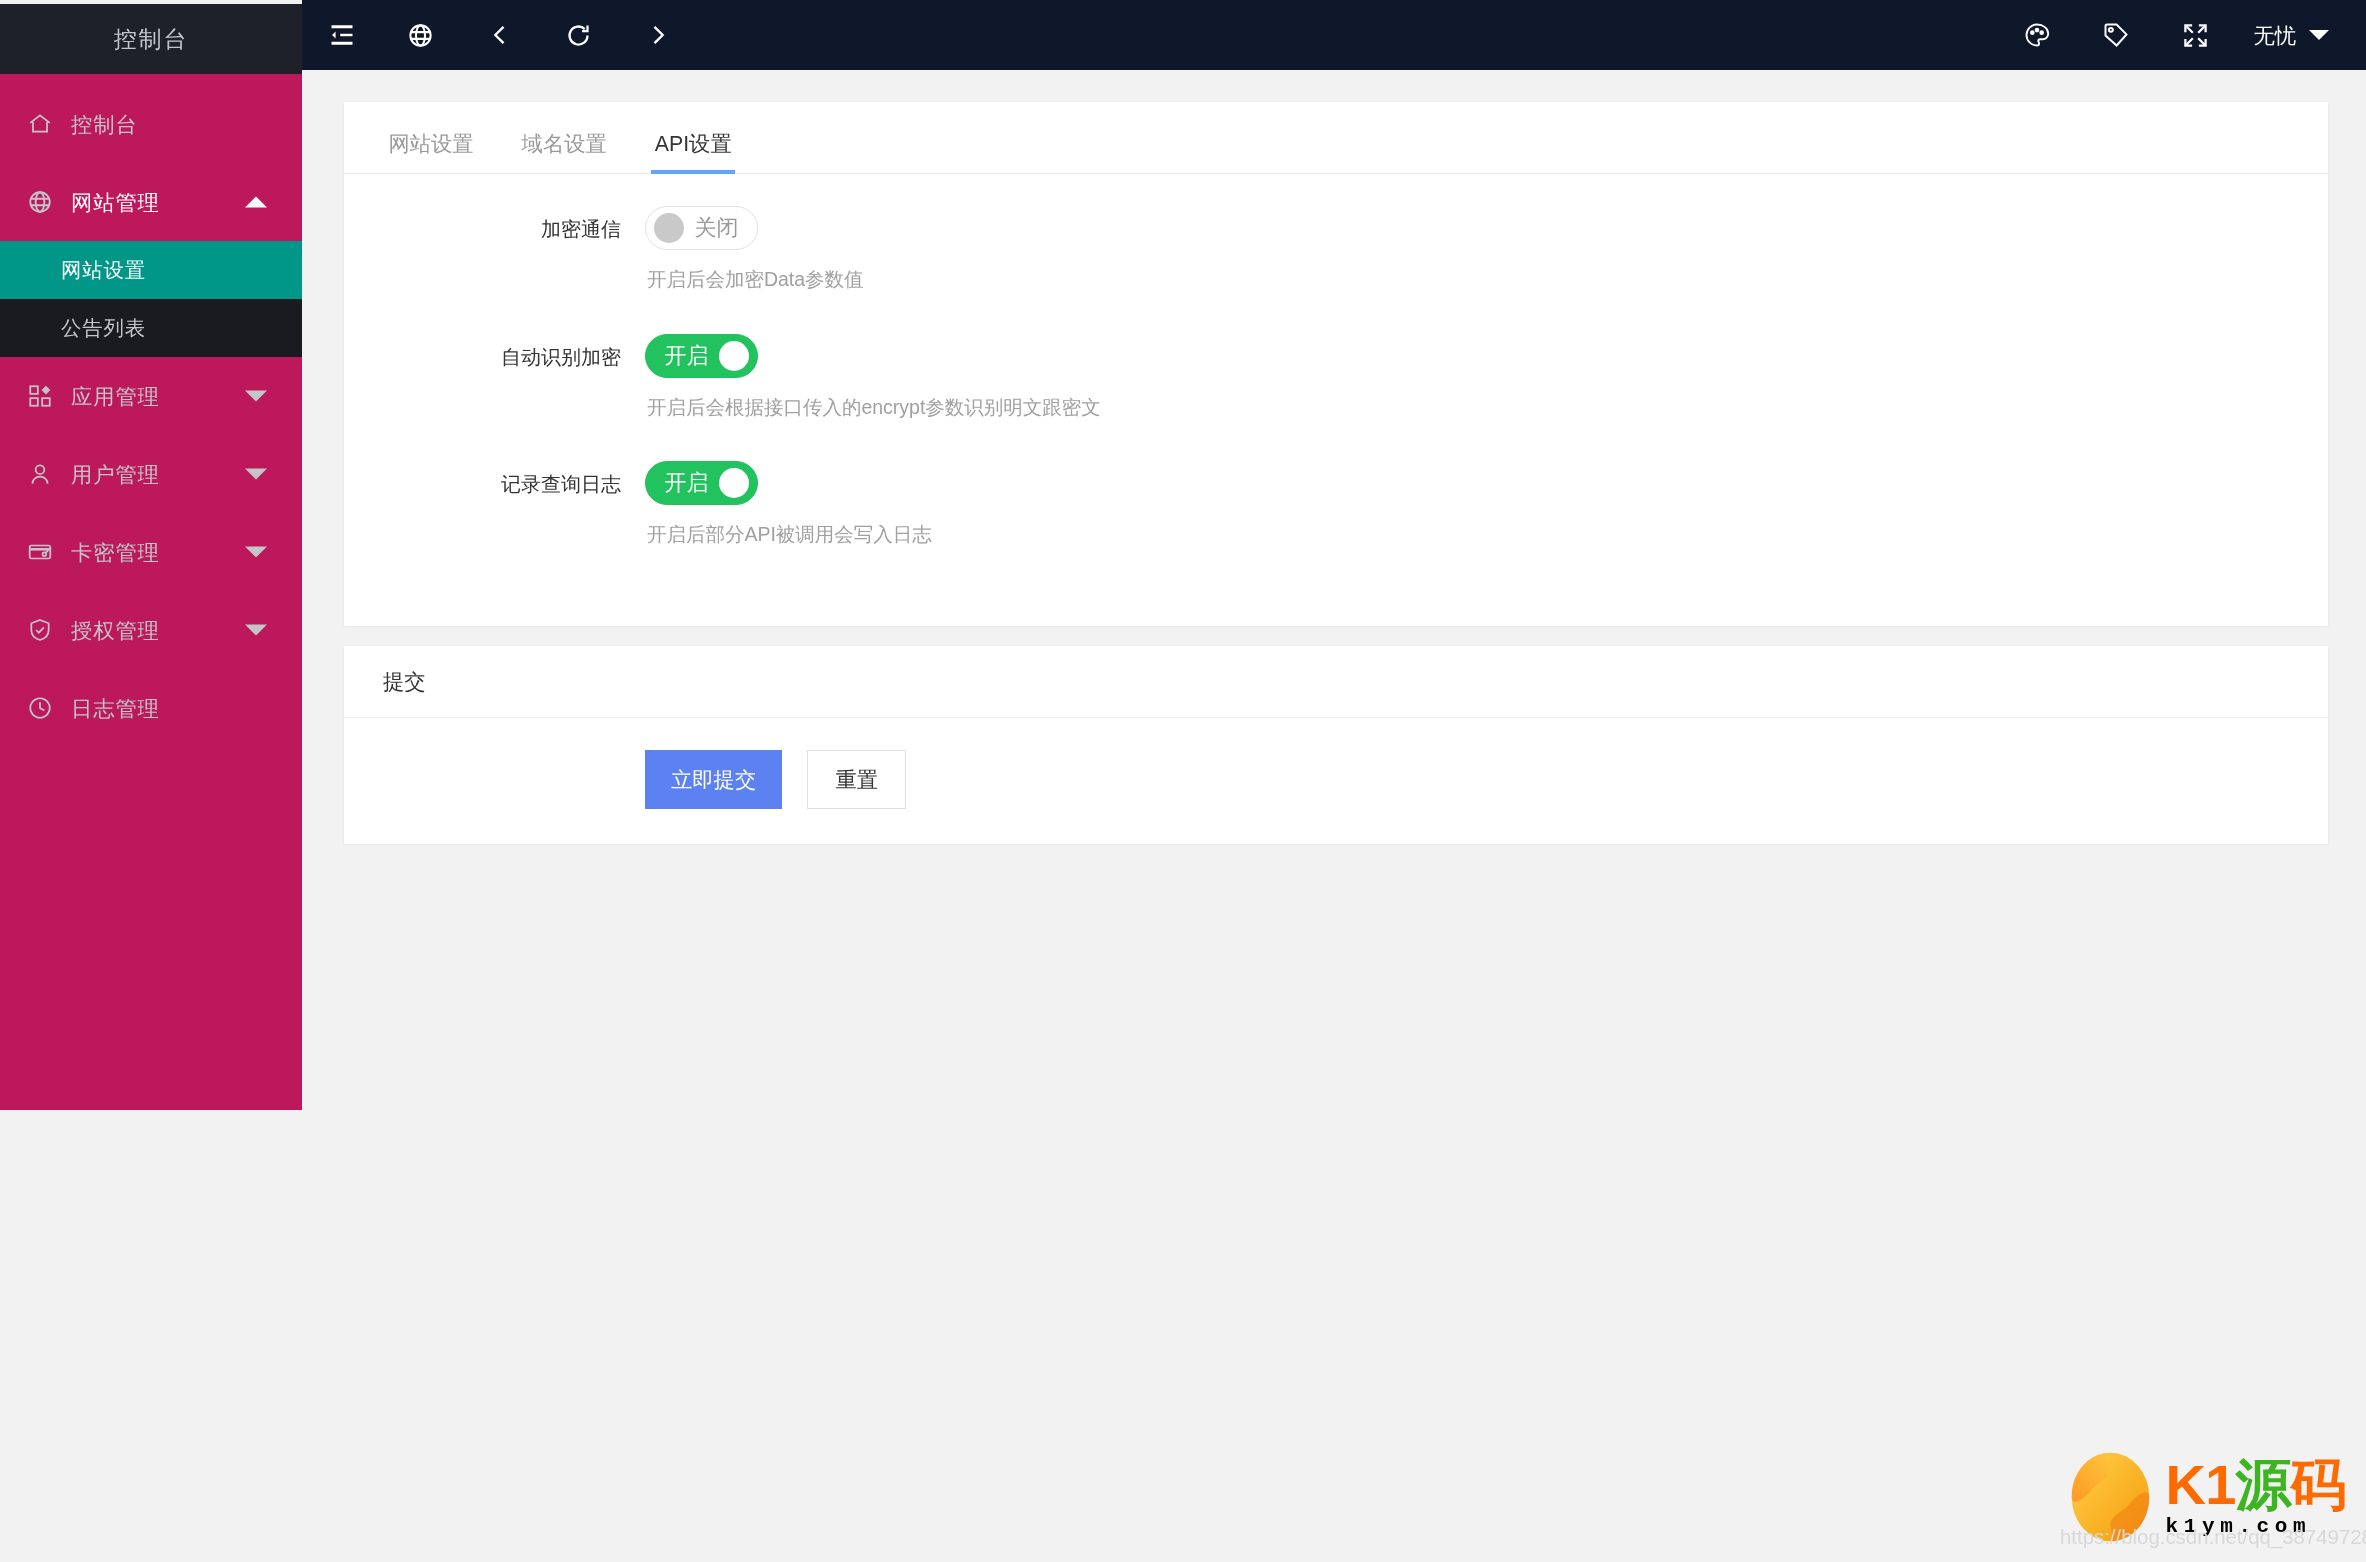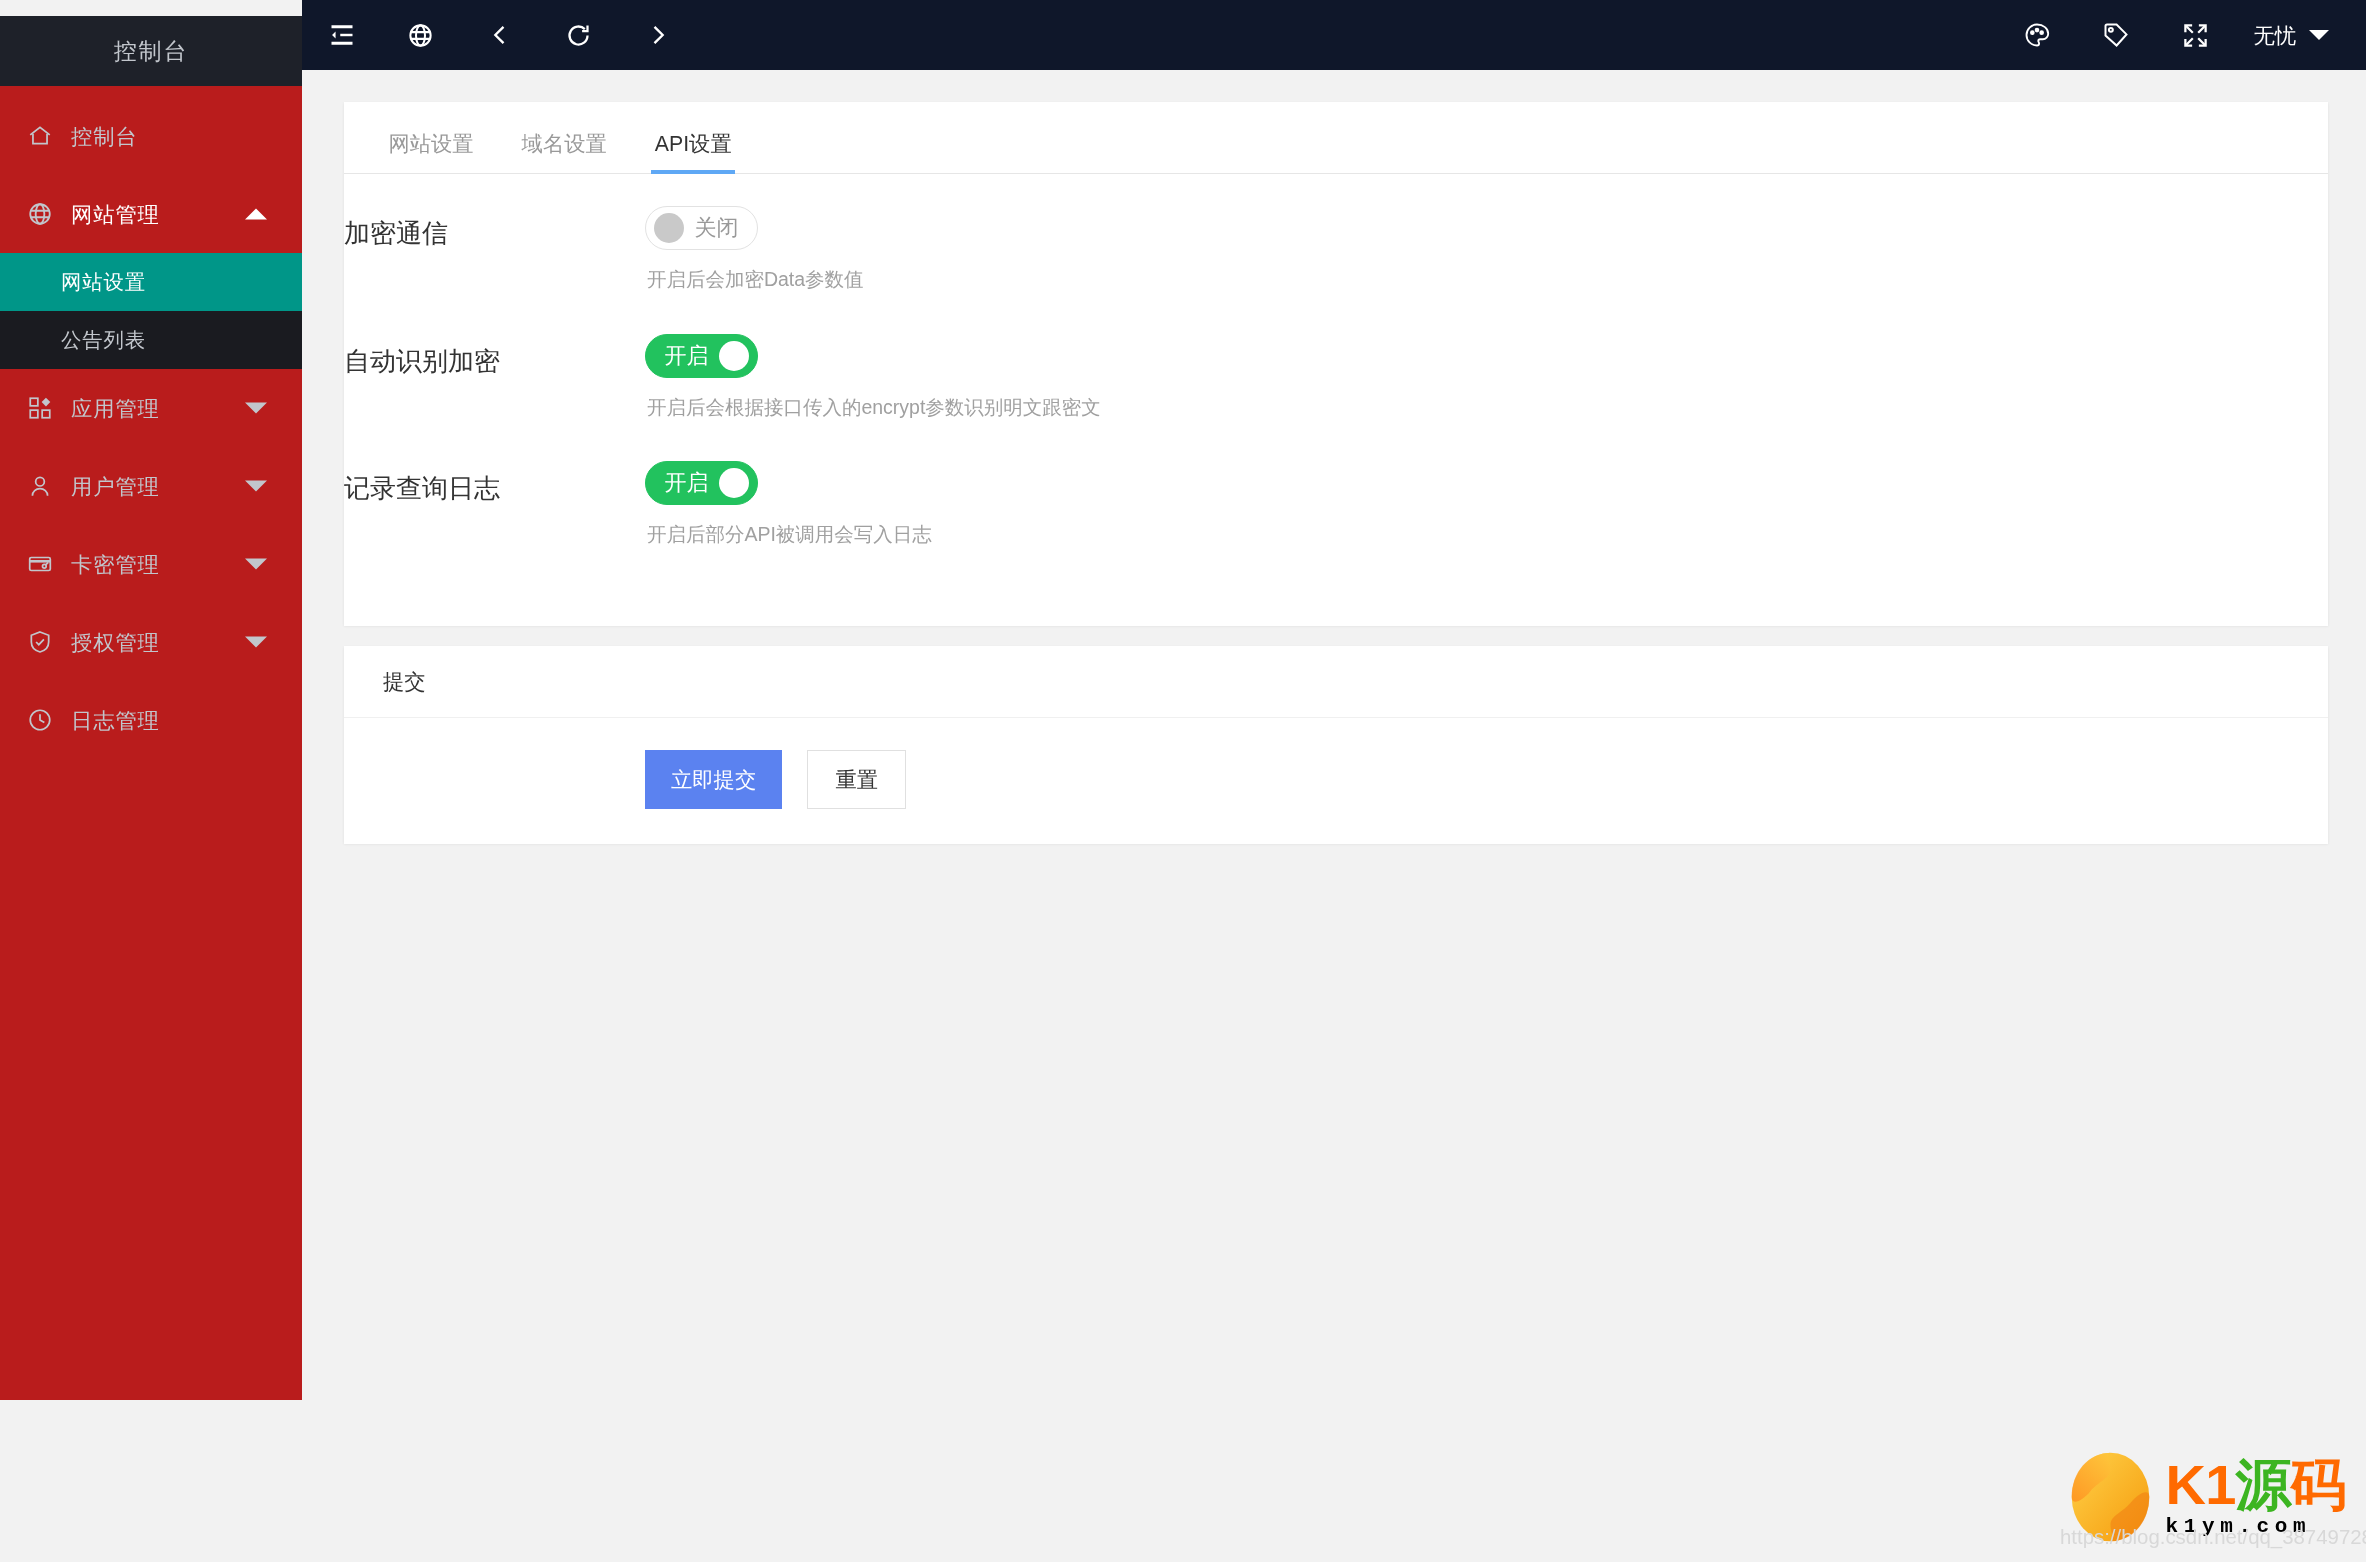--- a/index.html
+++ b/index.html
@@ -6,22 +6,22 @@
   html, body {
     width:2366px; height:1562px;
     background:#f2f2f2;
     font-family:"Liberation Sans","DejaVu Sans",sans-serif;
     overflow:hidden;
   }
   #app { position:relative; width:2366px; height:1562px; }
 
   
   .sidebar {
-    position:absolute; left:0; top:16px; width:302px; height:1384px;
-    background:#b91c1c;
+    position:absolute; left:0; top:4px; width:302px; height:1106px;
+    background:#be185d;
   }
   .logo-area {
     height:70px; background:#1e2129;
     display:flex; align-items:center; justify-content:center;
   }
   .logo-text { color:#c2c6cc; font-size:23px; letter-spacing:1.9px; }
 
   .nav { padding-top:11px; }
   .nav-item {
     position:relative; height:78px;
@@ -96,23 +96,23 @@
   .tab.active { color:#333333; }
   .tab.active::after {
     content:""; position:absolute; left:20.4px; right:20.4px; bottom:-0.9px;
     height:3.7px; background:#5FA8F5;
   }
 
   
   .form { padding:32px 0 37px 0; }
   .form-row { display:flex; align-items:flex-start; margin-bottom:5.6px; }
   .form-label {
-    width:301px; flex:0 0 301px; 
+    width:301px; flex:0 0 301px; text-align:right;
     padding-right:24px; padding-top:9.3px;
-    font-size:26px; color:#333333; line-height:1.4;
+    font-size:20px; color:#333333; line-height:1.4;
   }
   .form-ctrl { flex:1 1 auto; }
 
   .switch {
     display:inline-flex; align-items:center;
     height:44px; border-radius:22px; cursor:pointer;
     user-select:none; padding:0 8.3px; min-width:86px;
   }
   .switch.off { background:#ffffff; border:0.9px solid #e2e2e2; }
   .switch.on  { background:#22c25e; border:0.9px solid #22c25e; }

